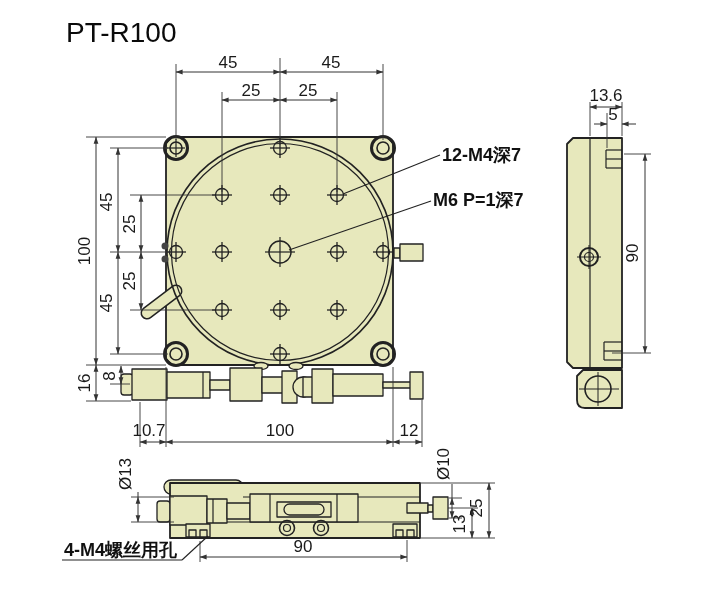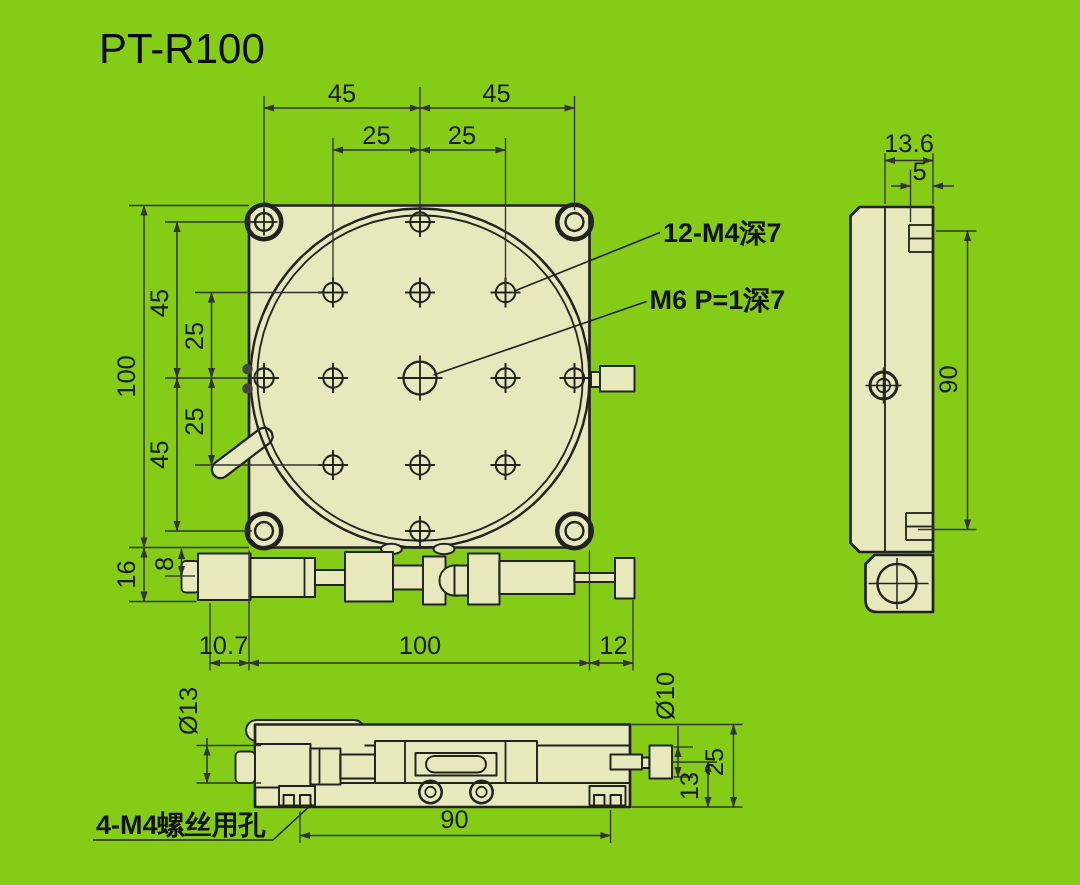--- a/index.html
+++ b/index.html
@@ -1,17 +1,17 @@
 <!DOCTYPE html>
 <html><head>
 <meta charset="utf-8">
 <style>
   html,body{margin:0;padding:0;}
   body{width:720px;height:590px;background:#ebebeb;font-family:"Liberation Sans",sans-serif;}
-  .stage{position:relative;width:720px;height:590px;background:#84cc16;overflow:hidden;}
+  .stage{position:relative;width:720px;height:590px;background:#ffffff;overflow:hidden;}
   svg{display:block}
   .part{fill:#e7e8bc;stroke:#222;stroke-width:1.8;stroke-linejoin:round;}
   .part2{fill:#e7e8bc;stroke:#222;stroke-width:1.3;stroke-linejoin:round;}
   .pline{fill:none;stroke:#222;stroke-width:1.2;}
   .pline2{fill:none;stroke:#222;stroke-width:1.6;}
   .dim{stroke:#333;stroke-width:1;fill:none;}
   .ext{stroke:#333;stroke-width:0.9;fill:none;}
   .lead{stroke:#222;stroke-width:1.1;fill:none;}
   .txt{font-family:"Liberation Sans",sans-serif;font-size:17px;fill:#1a1a1a;}
   .txm{text-anchor:middle;}

